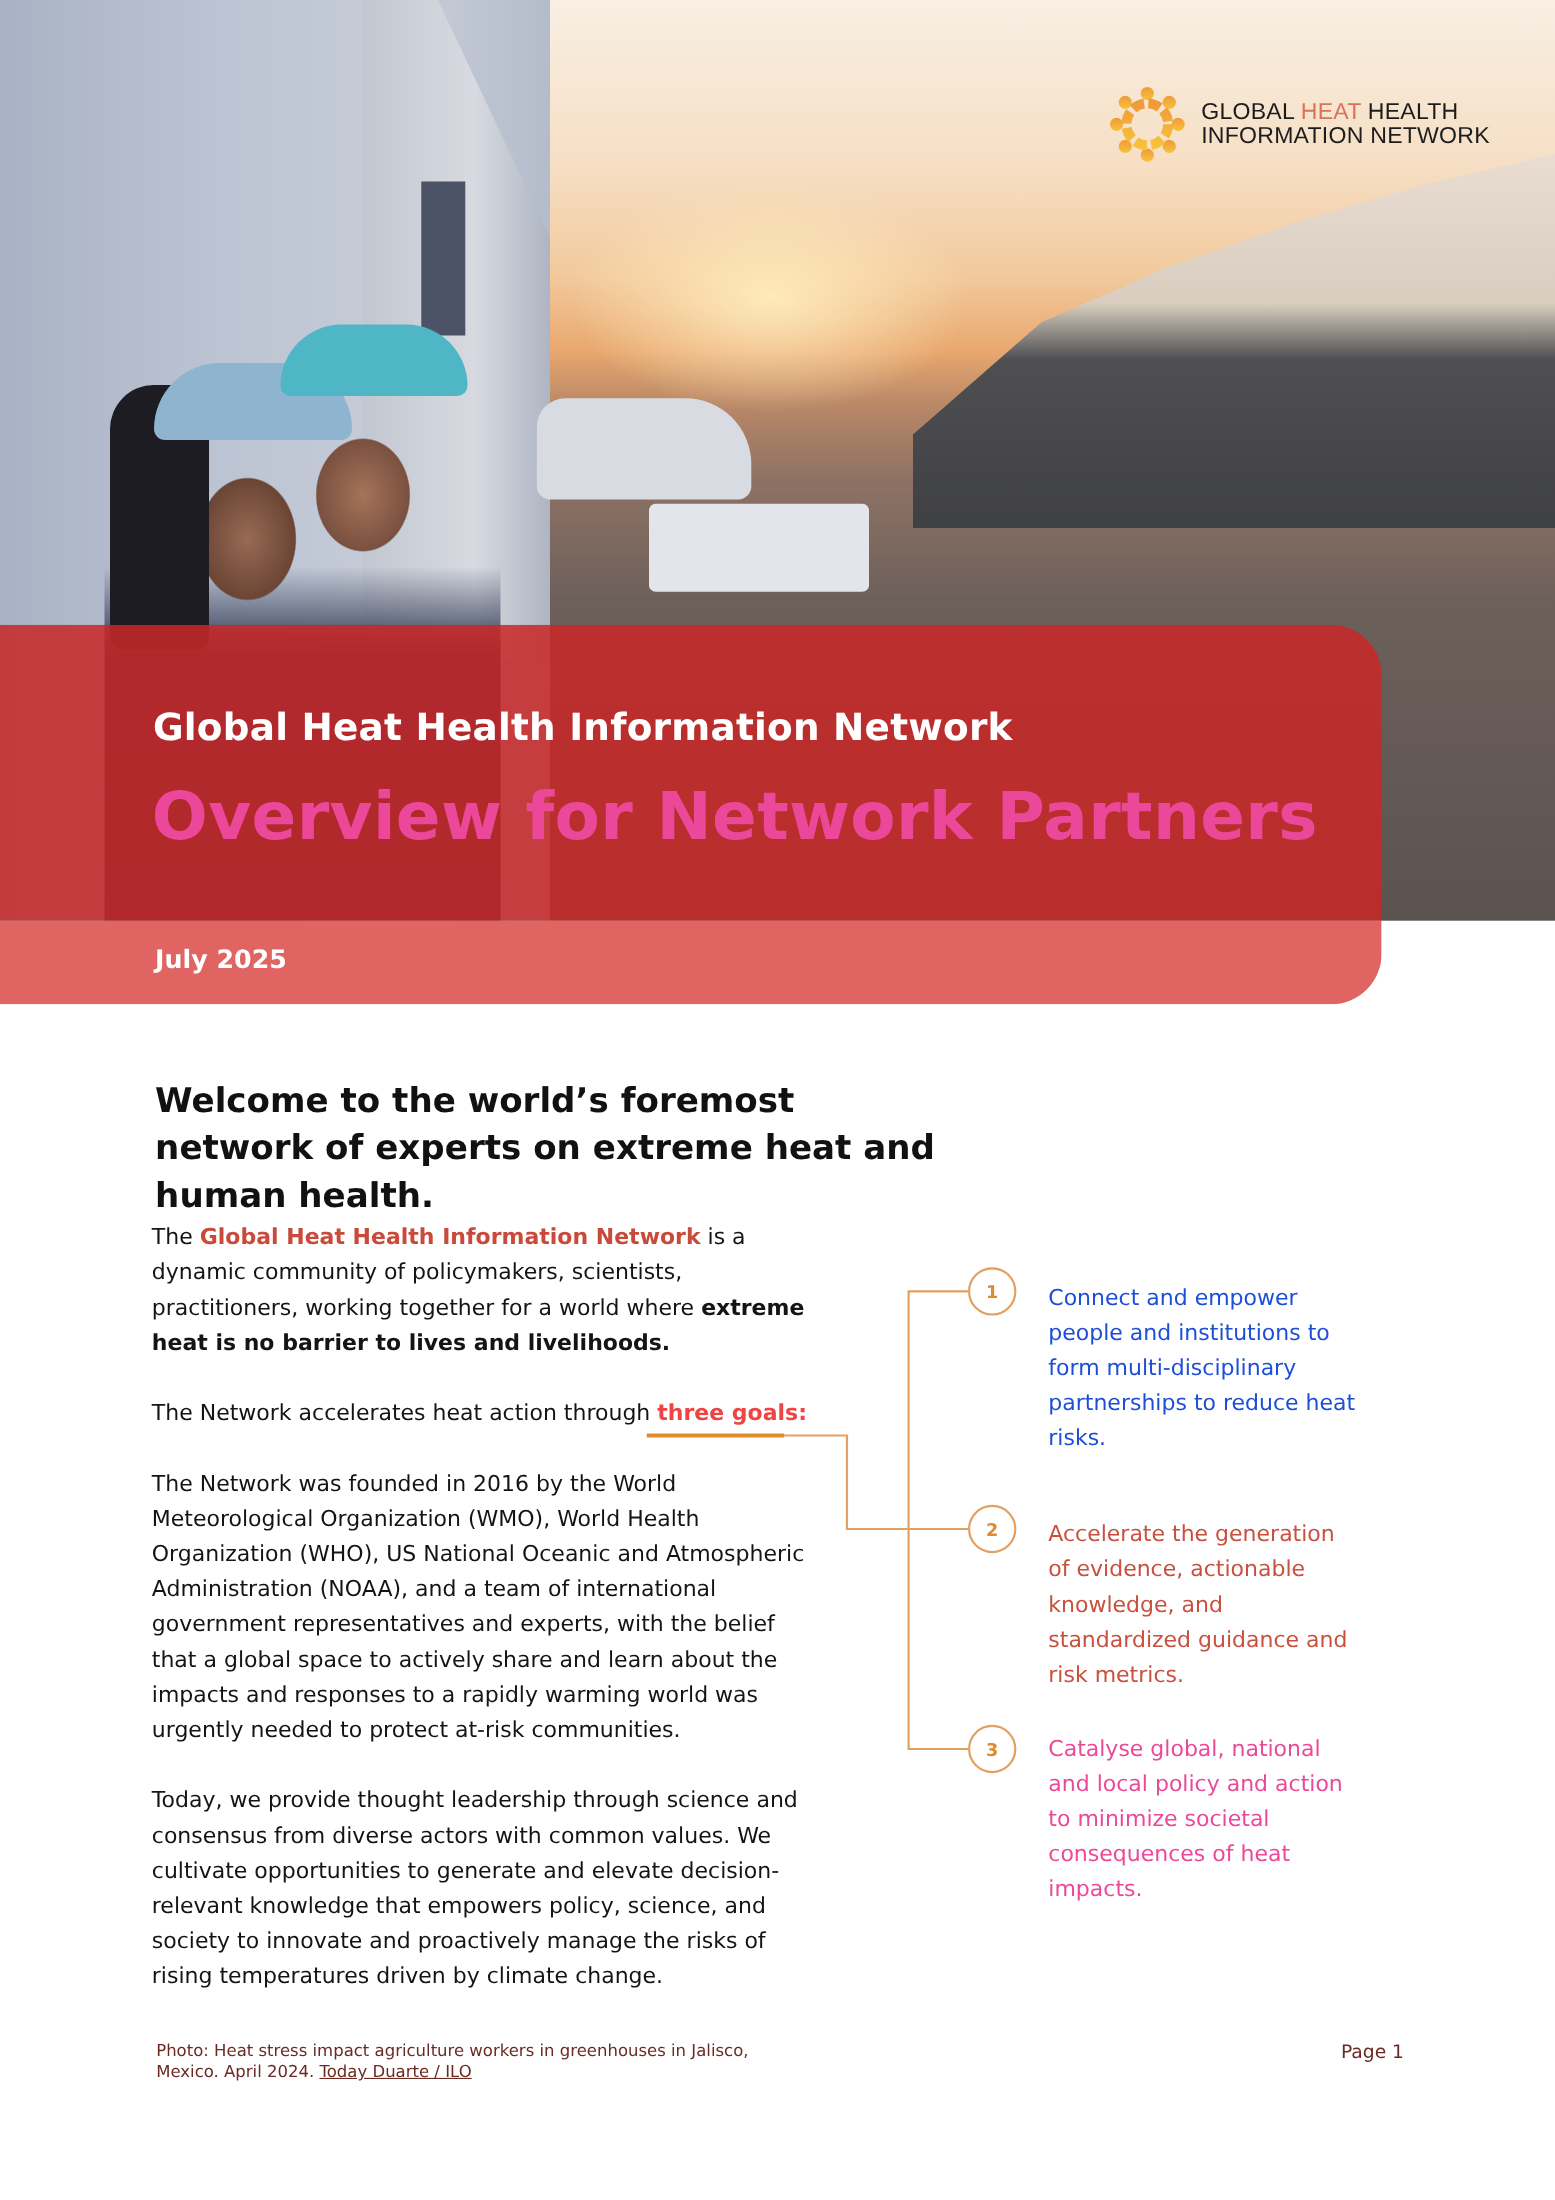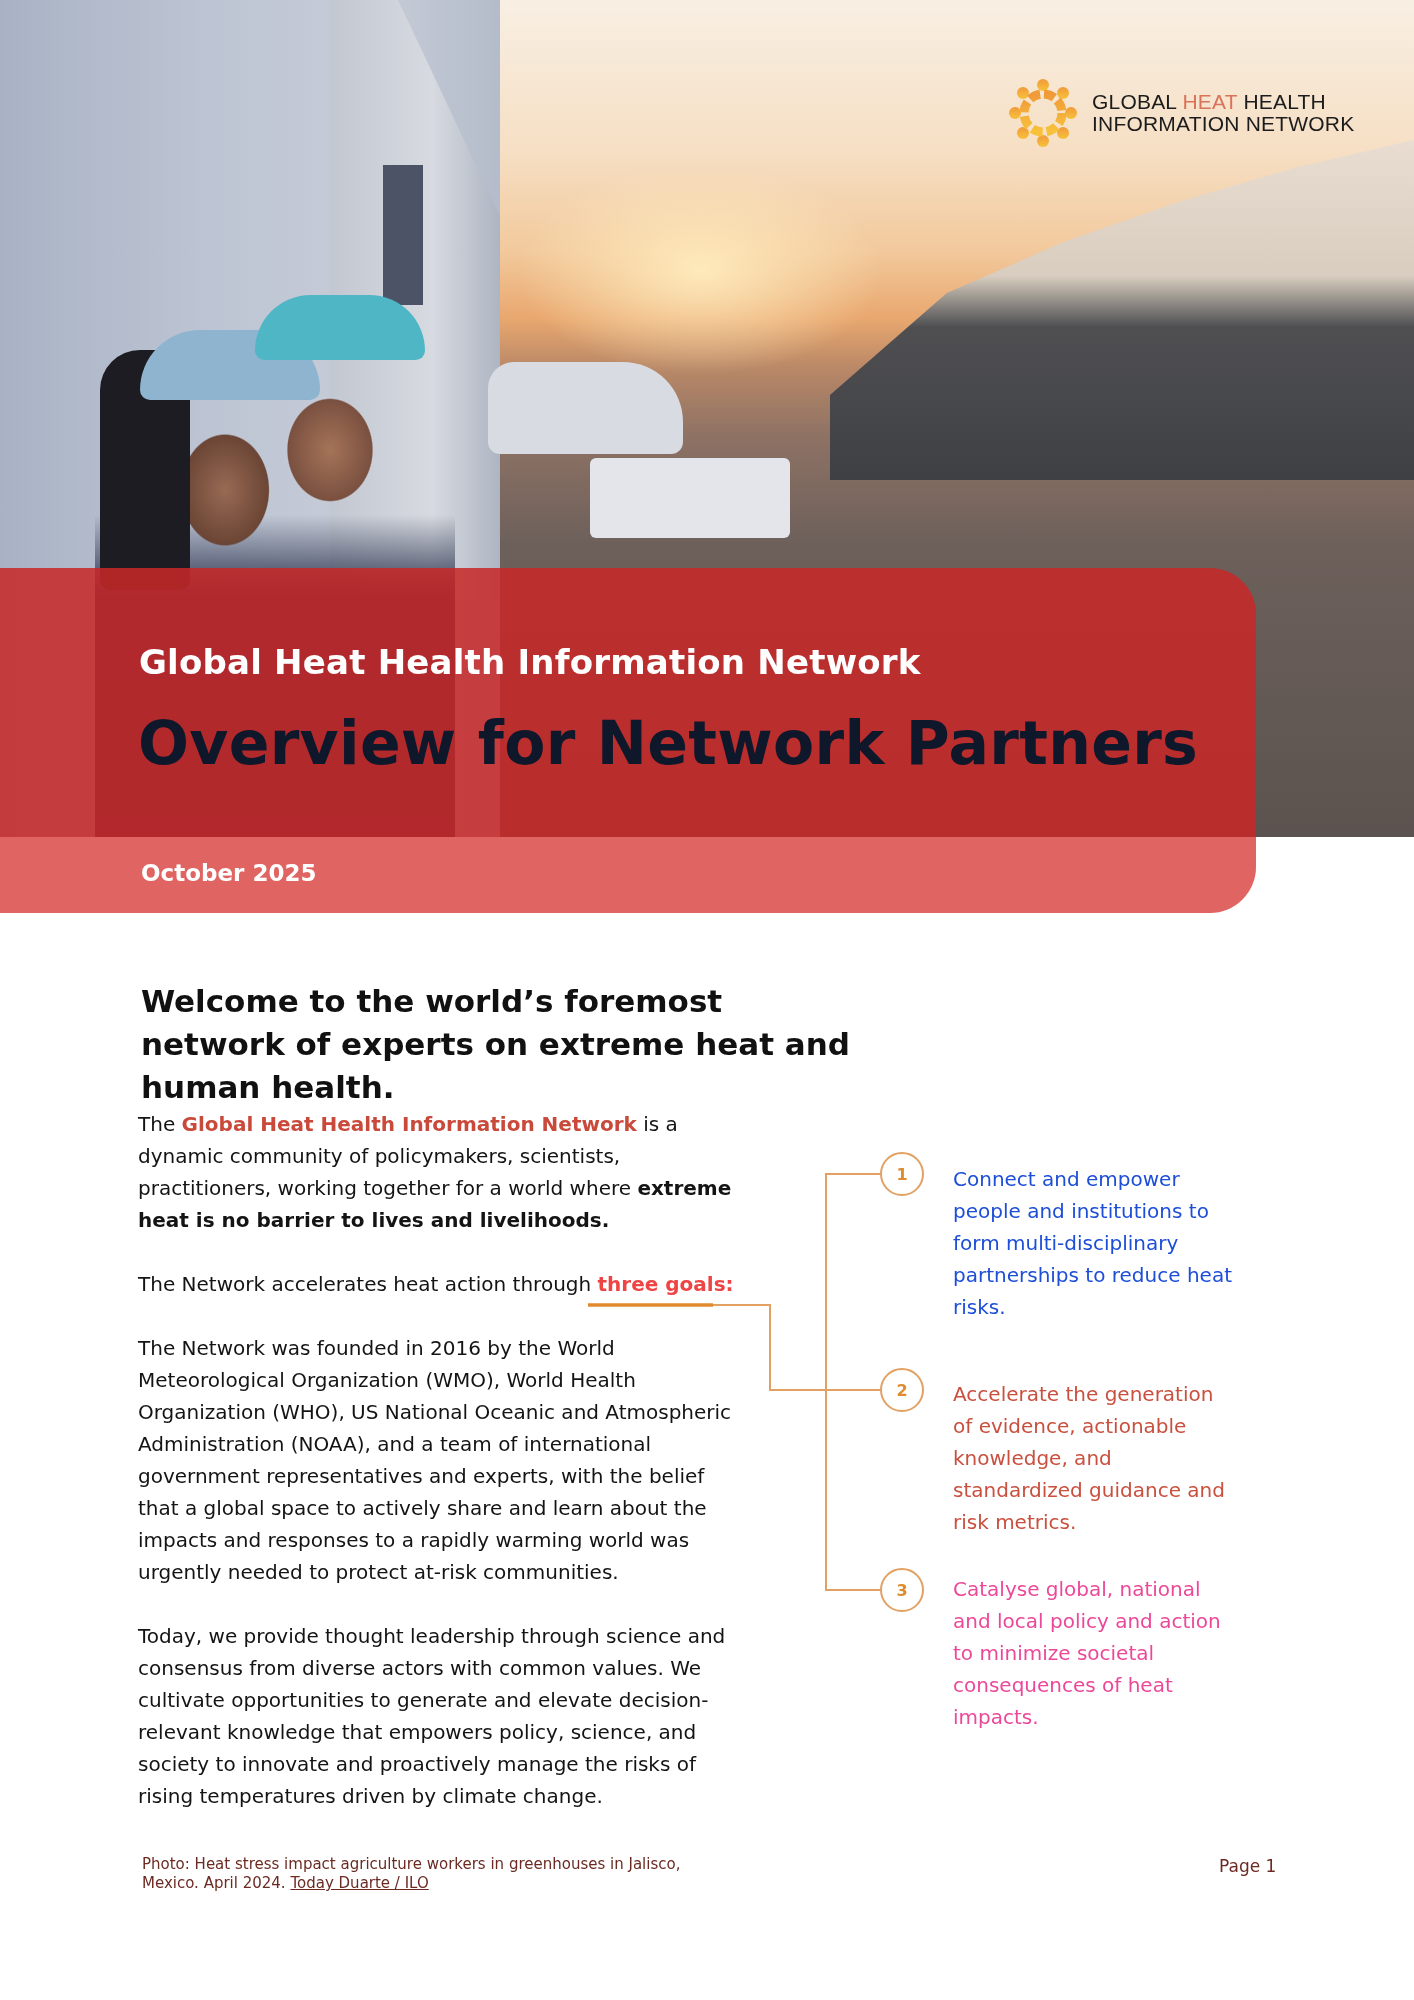--- a/index.html
+++ b/index.html
@@ -68,21 +68,21 @@
   .panel-bottom {
     position: absolute; left: 0; top: 269px; width: 100%; height: 76px;
     background: #e06562;
   }
   .panel-kicker {
     position: absolute; left: 139px; top: 74px;
     font-size: 34px; font-weight: bold; color: #ffffff; letter-spacing: 0.2px;
   }
   .panel-title {
     position: absolute; left: 138px; top: 140px;
-    font-size: 60px; font-weight: bold; color: #0f172a; letter-spacing: 0.3px;
+    font-size: 60px; font-weight: bold; color: #ec4899; letter-spacing: 0.3px;
   }
   .panel-date {
     position: absolute; left: 141px; top: 292px;
     font-size: 23px; font-weight: bold; color: #ffffff;
   }
 
   
   .lead {
     position: absolute; left: 141px; top: 980px; width: 720px;
     font-size: 31px; line-height: 43px; color: #111111;
@@ -159,21 +159,21 @@
     <div><span>GLOBAL </span><span class="accent">HEAT</span><span> HEALTH</span></div>
     <div>INFORMATION NETWORK</div>
   </div>
 </div>
 
 <div class="panel">
   <div class="panel-top"></div>
   <div class="panel-bottom"></div>
   <div class="panel-kicker">Global Heat Health Information Network</div>
   <h1 class="panel-title">Overview for Network Partners</h1>
-  <div class="panel-date">October 2025</div>
+  <div class="panel-date">July 2025</div>
 </div>
 
 <h2 class="lead" style="font-weight:bold;">Welcome to the world’s foremost network of experts on extreme heat and human health.</h2>
 
 <div class="body-col">
   <p>
     <span>The </span><span class="hl-red">Global Heat Health Information Network</span><span> is a dynamic community of policymakers, scientists, practitioners, working together for a world where </span><span class="hl-bold">extreme heat is no barrier to lives and livelihoods.</span>
   </p>
   <p>
     <span>The Network accelerates heat action through </span><span class="hl-orange">three goals:</span>

